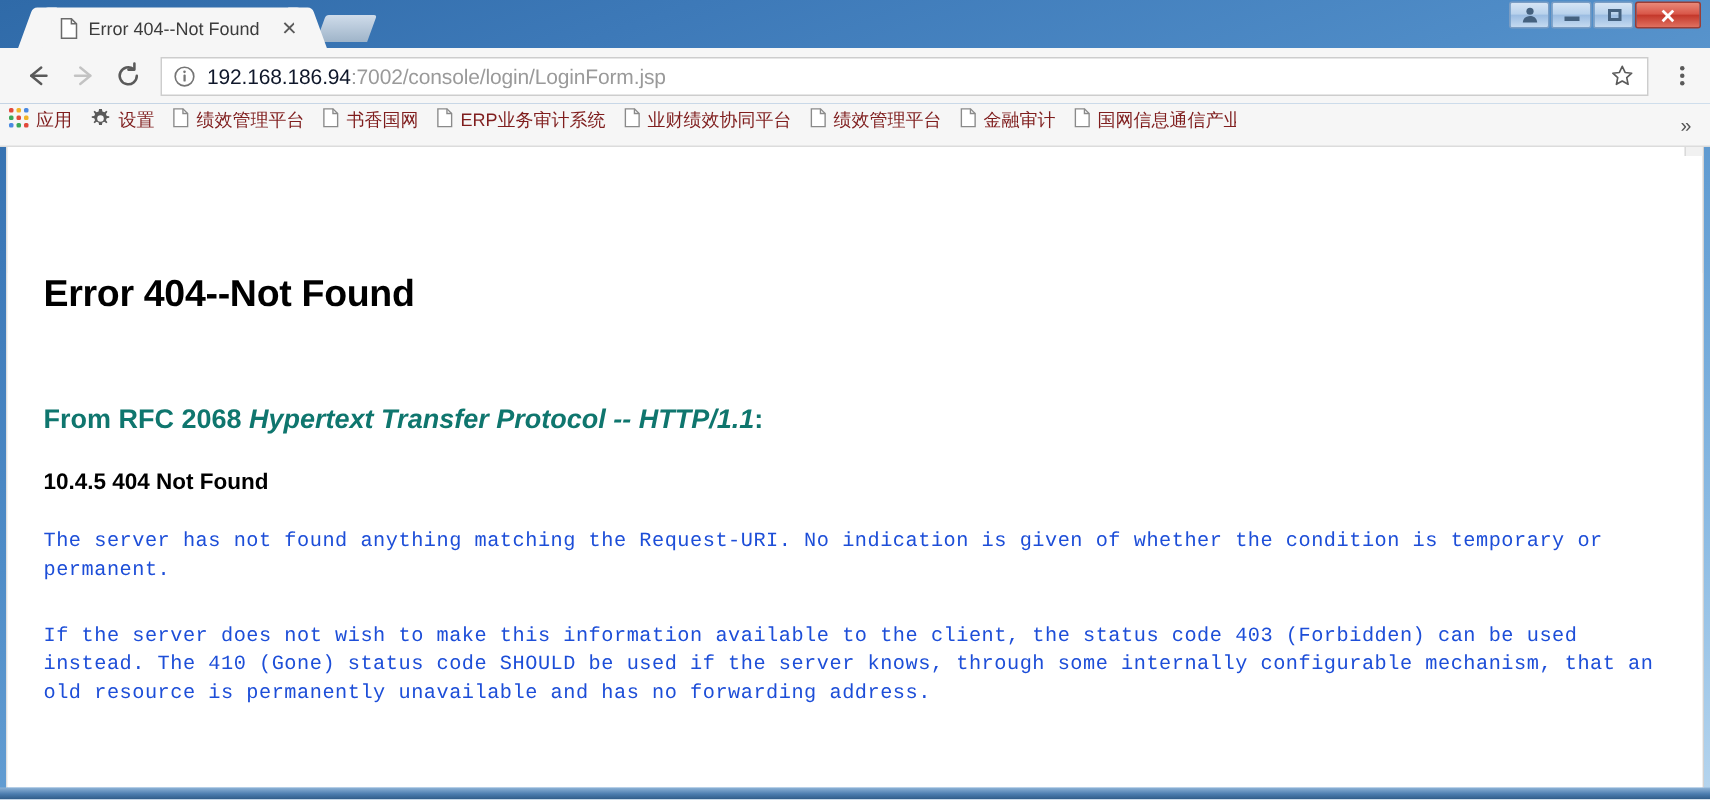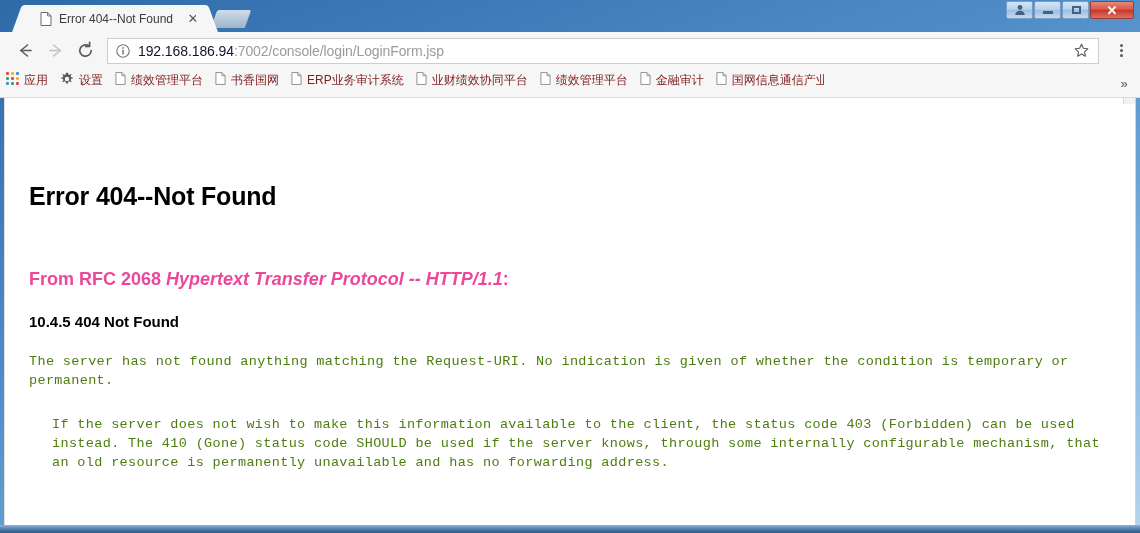--- a/index.html
+++ b/index.html
@@ -251,41 +251,41 @@
     font-size: 25px;
     font-weight: bold;
     color: #000;
     margin: 84px 0 0 0;
     letter-spacing: -0.2px;
   }
   #page h2 {
     font-family: "Liberation Sans", sans-serif;
     font-size: 18px;
     font-weight: bold;
-    color: #ec4899;
+    color: #0f766e;
     margin: 58px 0 0 0;
   }
   #page h2 .ital { font-style: italic; }
   #page h3 {
     font-family: "Liberation Sans", sans-serif;
     font-size: 15px;
     font-weight: bold;
     color: #000;
     margin: 23px 0 0 0;
   }
   #page p {
     font-family: "Liberation Mono", monospace;
     font-size: 13.5px;
     line-height: 19px;
-    color: #4d7c0f;
+    color: #1d4ed8;
     margin: 22px 0 0 0;
     max-width: 1090px;
     letter-spacing: 0.35px;
   }
-  #page p.second { margin-top: 25px; margin-left: 23px; }
+  #page p.second { margin-top: 25px; }
 
   
   #scroll-stub {
     position: absolute;
     top: 98px; right: 5px;
     width: 12px; height: 6px;
     background: #f1f1f1;
     border-left: 1px solid #dadada;
     z-index: 26;
   }

